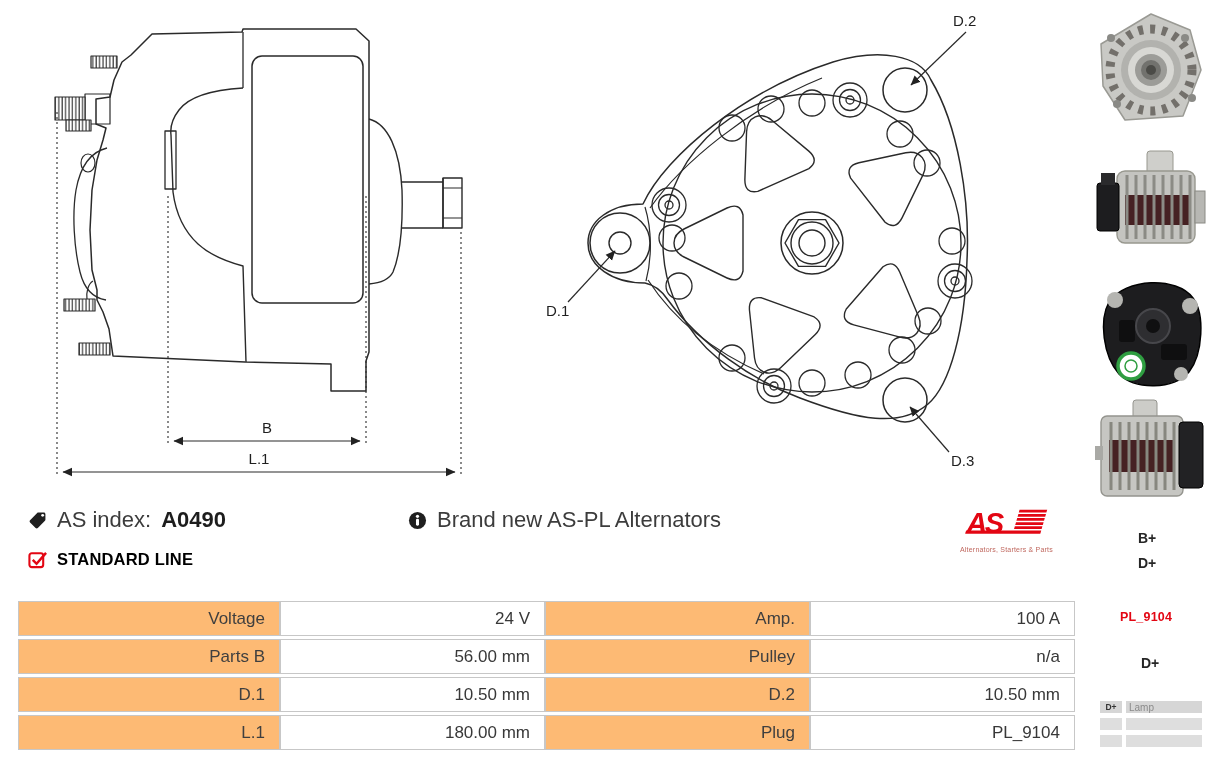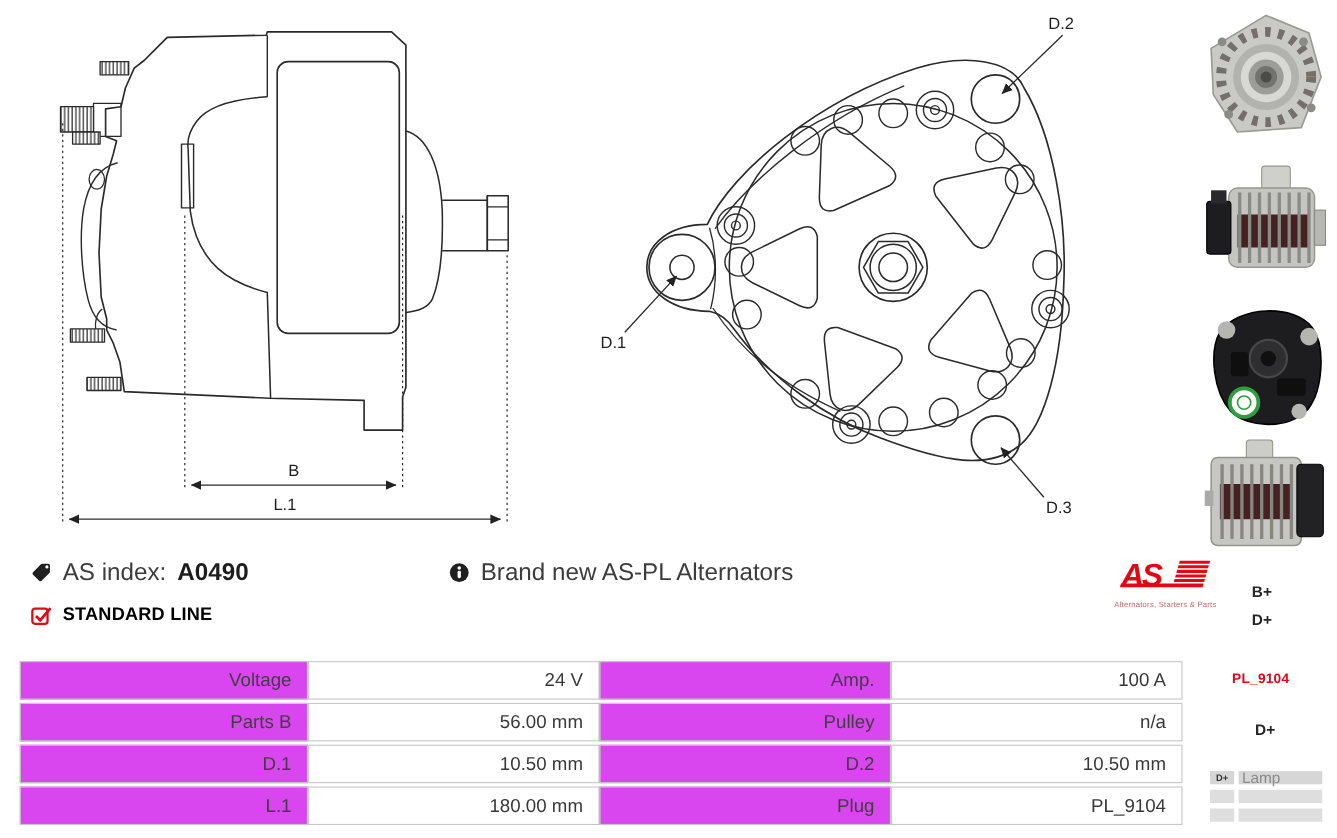--- a/index.html
+++ b/index.html
@@ -16,44 +16,44 @@
   .photo{position:absolute;left:1093px;width:116px;display:flex;align-items:center;justify-content:center;}
   .photo svg{display:block;}
 
   
   .info-col{position:absolute;top:509px;display:flex;flex-direction:column;gap:17px;}
   .info-line{display:flex;align-items:center;gap:10px;font-size:22px;color:#3c3c3c;height:22px;}
   .info-line .bold{font-weight:bold;color:#1d1d1d;}
   .red-line{color:#000000;font-weight:bold;font-size:16.5px;letter-spacing:.2px;}
   .icon{flex:0 0 auto;display:inline-flex;}
 
-  .logo-block{margin-left:108px;width:92px;text-align:center;}
+  .logo-block{margin-left:55px;width:92px;text-align:center;}
   .logo-caption{font-size:7px;color:#c0685f;letter-spacing:.2px;margin-top:0px;white-space:nowrap;}
 
   
   table.specs{
     position:absolute;left:18px;top:598px;width:1057px;
     border-collapse:separate;border-spacing:0 3px;table-layout:fixed;
     font-size:17px;
   }
   table.specs td{
     height:33px;border:1px solid #c7c7c7;text-align:right;
     padding:0 14px 0 4px;white-space:nowrap;overflow:hidden;
   }
-  td.lbl{background:#d946ef;color:#3f3f3f;}
+  td.lbl{background:#fdba74;color:#3f3f3f;}
   td.val{background:#ffffff;color:#383838;}
 
   
   .term{position:absolute;font-weight:bold;color:#262626;font-size:14px;}
   .plug-code{position:absolute;font-weight:bold;color:#e30613;font-size:12.5px;letter-spacing:.2px;}
   .mini-table{position:absolute;left:1100px;top:701px;width:102px;display:flex;flex-direction:column;gap:5px;}
   .mt-row{display:flex;gap:4px;height:12px;}
   .mt-c1{width:22px;background:#d6d6d6;font-size:8.5px;font-weight:bold;color:#333;
          display:flex;align-items:center;justify-content:center;}
-  .mt-c2{flex:1;background:#d6d6d6;font-size:14px;color:#8a8a8a;
+  .mt-c2{flex:1;background:#d6d6d6;font-size:10px;color:#8a8a8a;
          display:flex;align-items:center;padding-left:3px;}
   .mt-row.blank .mt-c1,.mt-row.blank .mt-c2{background:#dedede;}
 </style>
 </head>
 <body>
 
 <svg id="drawings" class="abs" width="1080" height="500" viewBox="0 0 1080 500">
   <defs>
     <marker id="arr" viewBox="0 0 10 10" refX="8.5" refY="5" markerWidth="9" markerHeight="9" orient="auto-start-reverse">
       <path d="M0,1 L9,5 L0,9 Z" fill="#222"></path>

